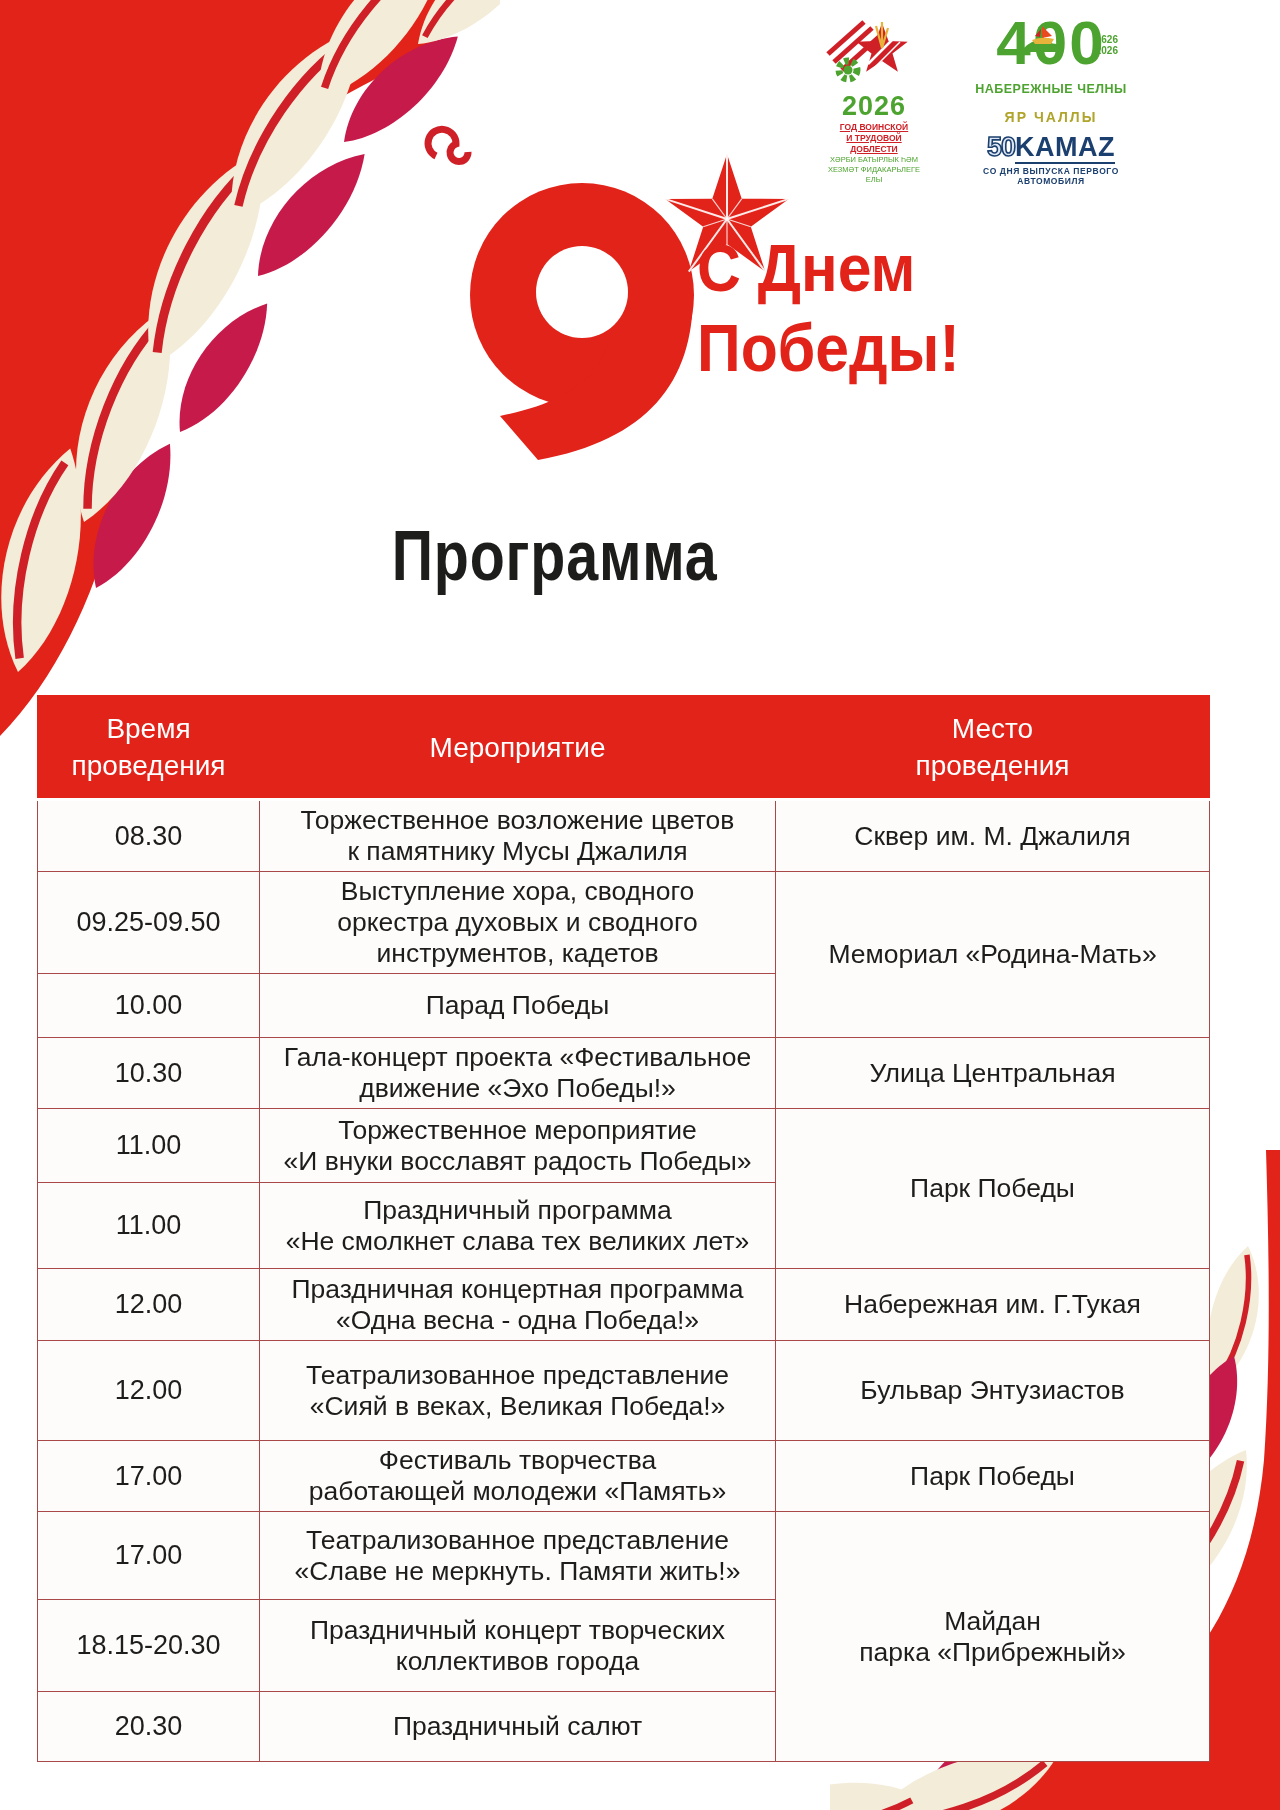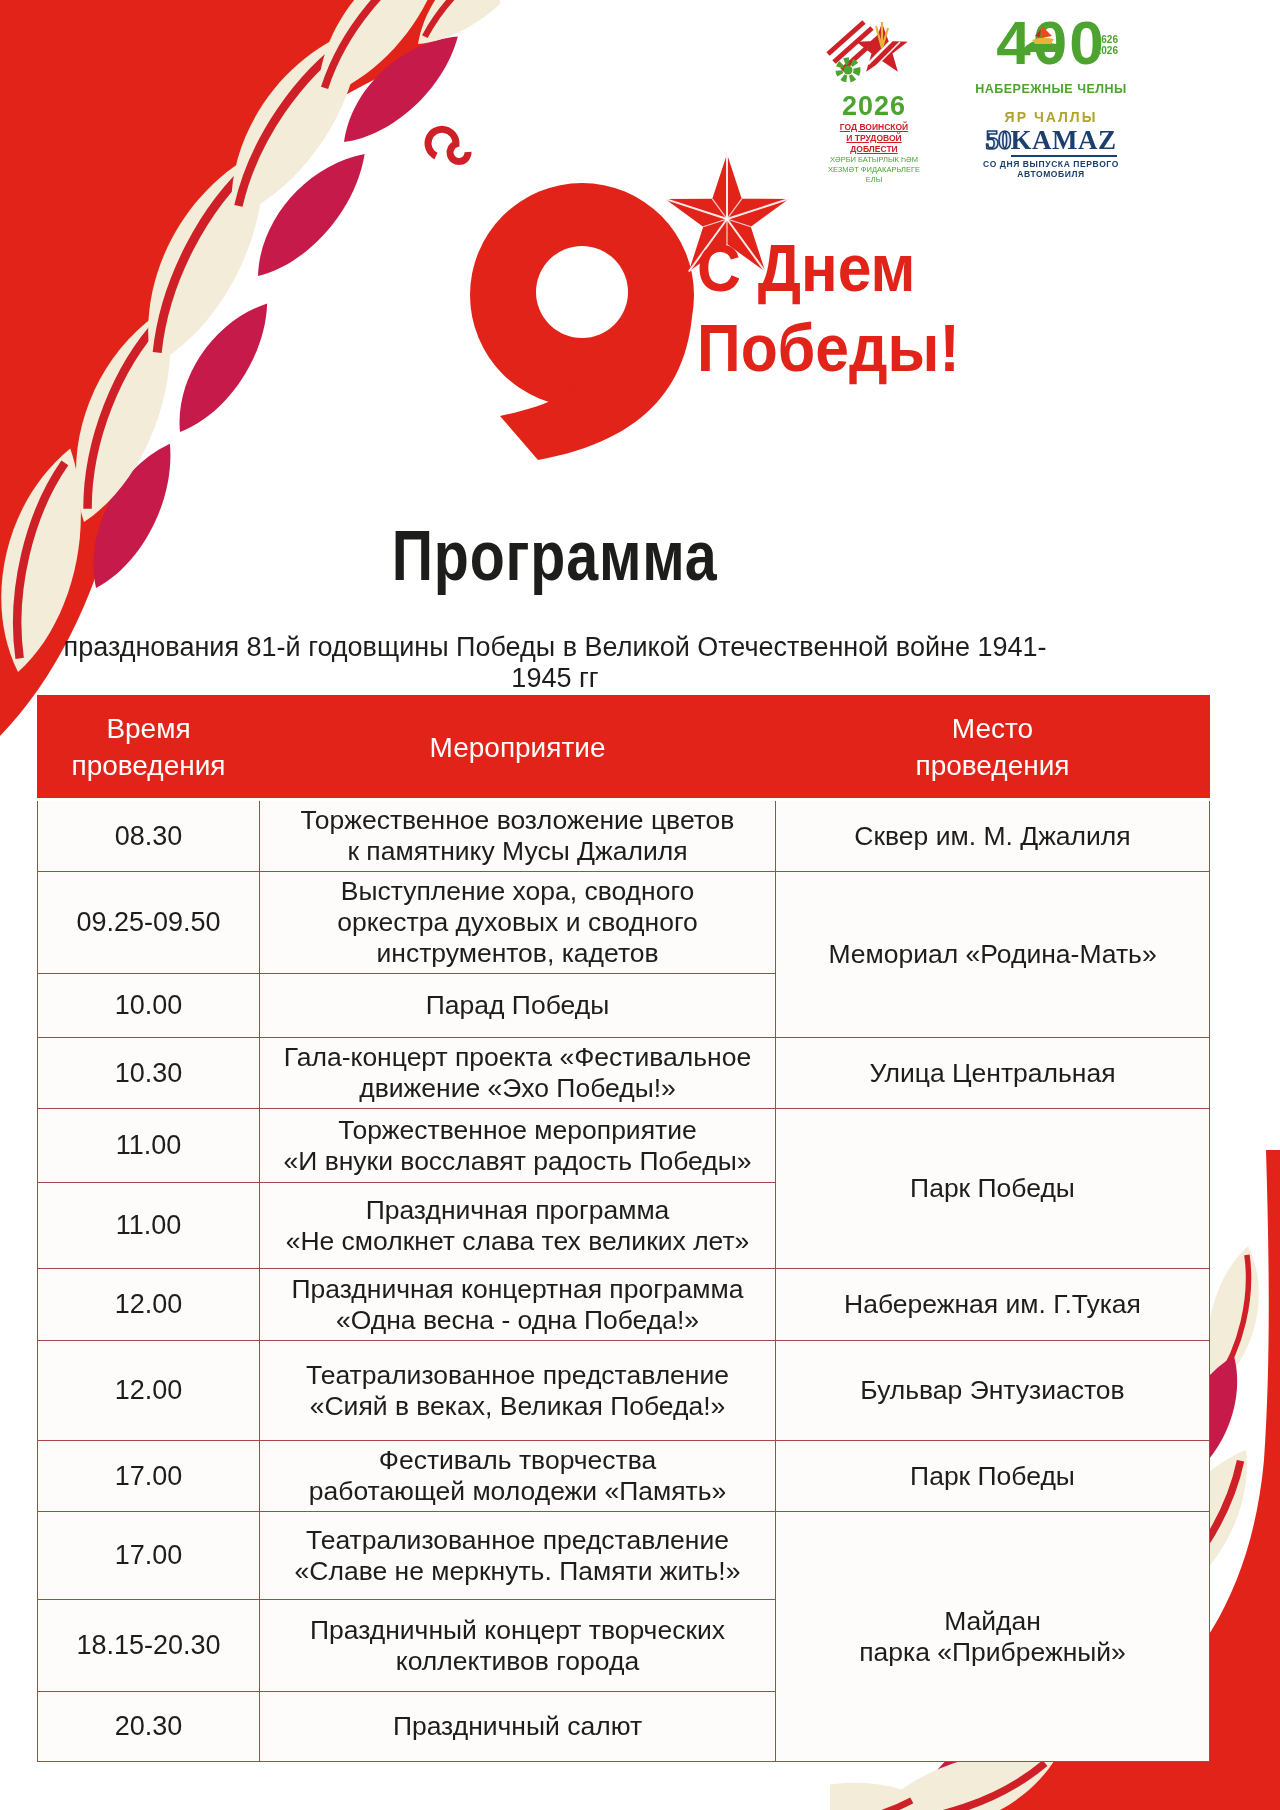--- a/index.html
+++ b/index.html
@@ -19,21 +19,21 @@
   #logo-2026 .l.red { color:#cf2027;text-decoration:underline; }
   #logo-2026 .l.green { color:#4da32f; font-weight:400; font-size:7.5px; line-height:10px; }
 
   #logo-400 { position:absolute; left:956px; top:8px; width:190px; text-align:center; }
   #n400 { position:relative; height:74px; }
   #n400 .num { font-size:62px; font-weight:700; color:#4da32f; letter-spacing:2px; line-height:70px; }
   #n400 .years { position:absolute; right:28px; top:26px; font-size:10px; line-height:11px; font-weight:700; color:#4da32f; text-align:center;margin-left:40px; }
   #n400 svg { position:absolute; left:66px; top:14px; }
   #logo-400 .city-ru { font-size:12.5px; font-weight:700; color:#4da32f; letter-spacing:0.5px; }
   #logo-400 .city-tat { font-size:14px; font-weight:700; color:#b0a42a; letter-spacing:2px; margin-top:13px; }
-  #kamaz-line { margin-top:0; color:#1b3f6e;font-family:Liberation Serif, serif; }
+  #kamaz-line { margin-top:7px; color:#1b3f6e; }
   #kamaz-line .k50 { font-size:27px; font-weight:700; color:#dce6f2; -webkit-text-stroke:1.6px #1b3f6e; letter-spacing:-1px; vertical-align:middle; }
   #kamaz-line .kamaz { font-size:27px; font-weight:700; font-style:normal; letter-spacing:0.5px; vertical-align:middle; border-bottom:2px solid #1b3f6e; }
   #logo-400 .kamaz-sub { font-size:8.5px; font-weight:700; color:#1b3f6e; letter-spacing:0.6px; margin-top:3px; }
 
   
   #big-nine { position:absolute; left:452px; top:182px; }
   #victory-star { position:absolute; left:655px; top:145px; }
   #greeting { position:absolute; left:697px; top:228px; color:#e2231a; font-weight:700;
               font-size:66px; line-height:80px; transform:scaleX(0.92); transform-origin:left top; letter-spacing:0; white-space:pre-line; }
 
@@ -160,21 +160,20 @@
           <path d="M0,0 L0,25"></path>
         <path d="M0,0 L-23.8,7.7"></path>
           <path d="M0,0 L-14.7,-20.2"></path>
       </g>
     </g>
   </svg>
   <div id="greeting">С Днем
 Победы!</div>
 
   <div id="title-wrap"><span id="page-title">Программа</span></div>
-  <div id="subtitle">празднования 81-й годовщины Победы в Великой Отечественной войне 1941-1945 гг</div>
 
   <div id="table-wrap">
     <table id="program-table">
       <colgroup>
           <col class="c1">
           <col class="c2">
           <col class="c3">
         </colgroup>
       <thead>
         <tr>
@@ -210,21 +209,21 @@
             <td class="place">Улица Центральная</td>
           </tr>
           <tr>
             <td class="time">11.00</td>
             <td class="event">Торжественное мероприятие
 «И внуки восславят радость Победы»</td>
             <td class="place" rowspan="2">Парк Победы</td>
           </tr>
           <tr>
             <td class="time">11.00</td>
-            <td class="event">Праздничная программа
+            <td class="event">Праздничный программа
 «Не смолкнет слава тех великих лет»</td>
           </tr>
           <tr>
             <td class="time">12.00</td>
             <td class="event">Праздничная концертная программа
 «Одна весна - одна Победа!»</td>
             <td class="place">Набережная им. Г.Тукая</td>
           </tr>
           <tr>
             <td class="time">12.00</td>

